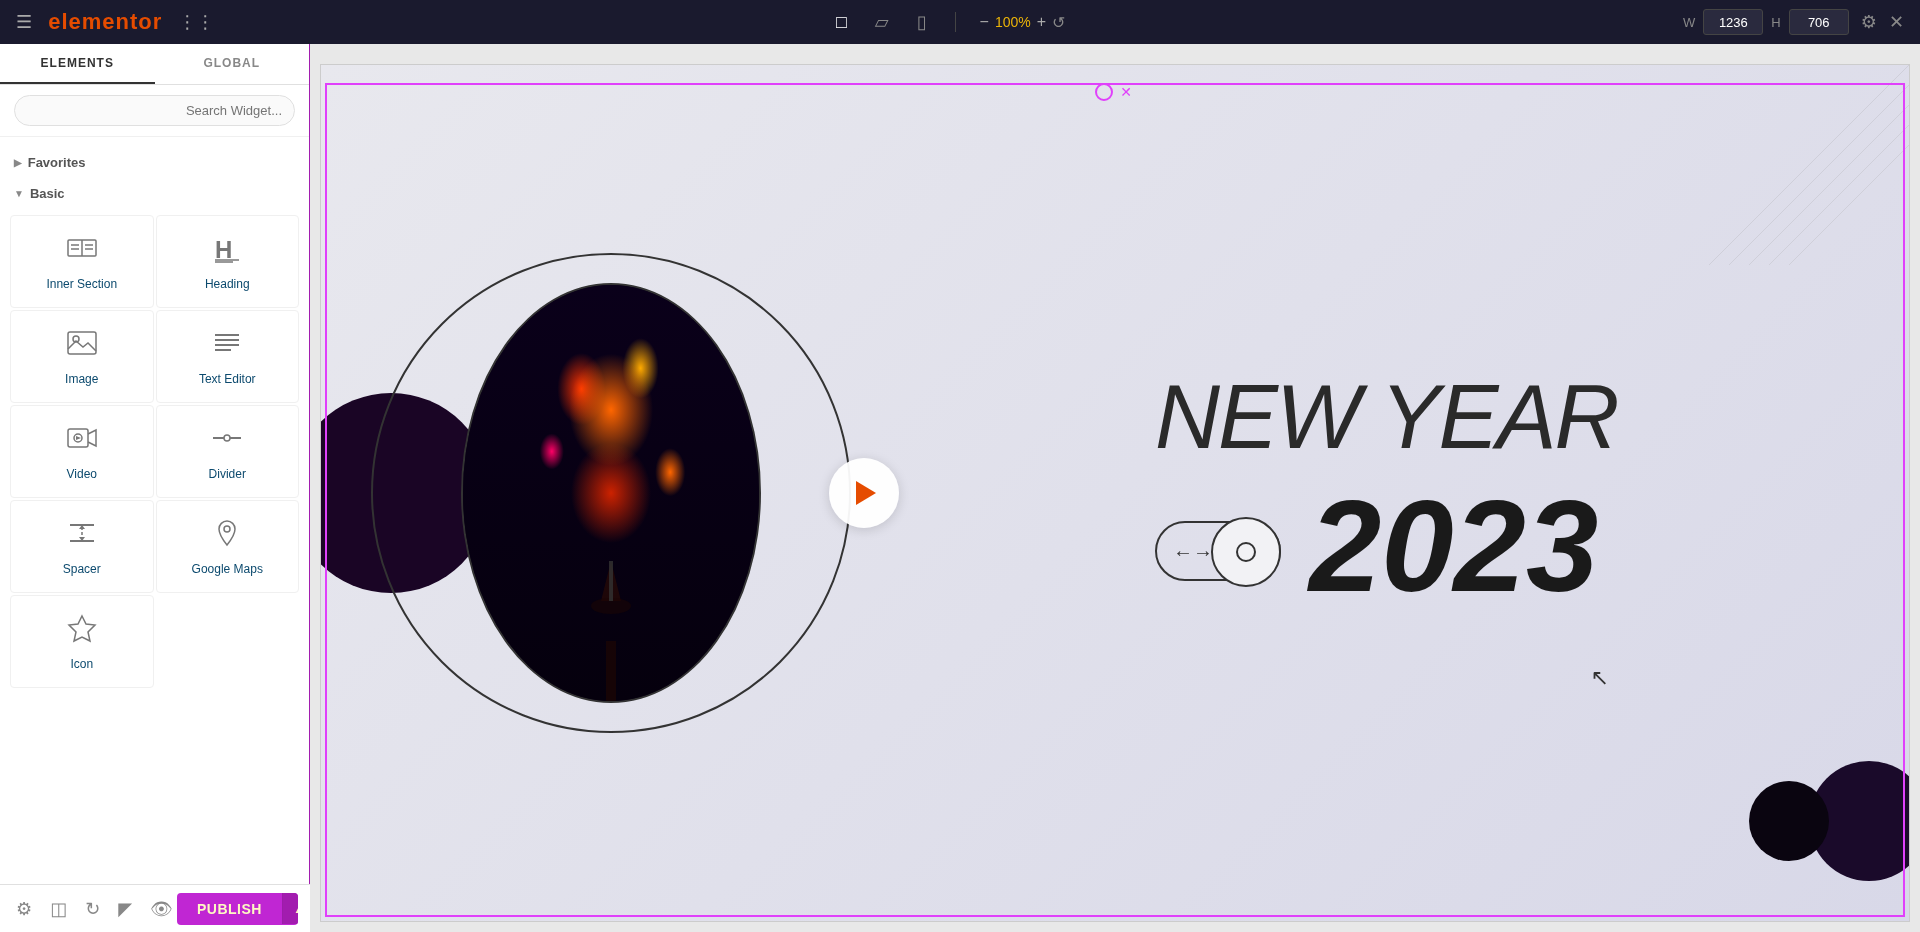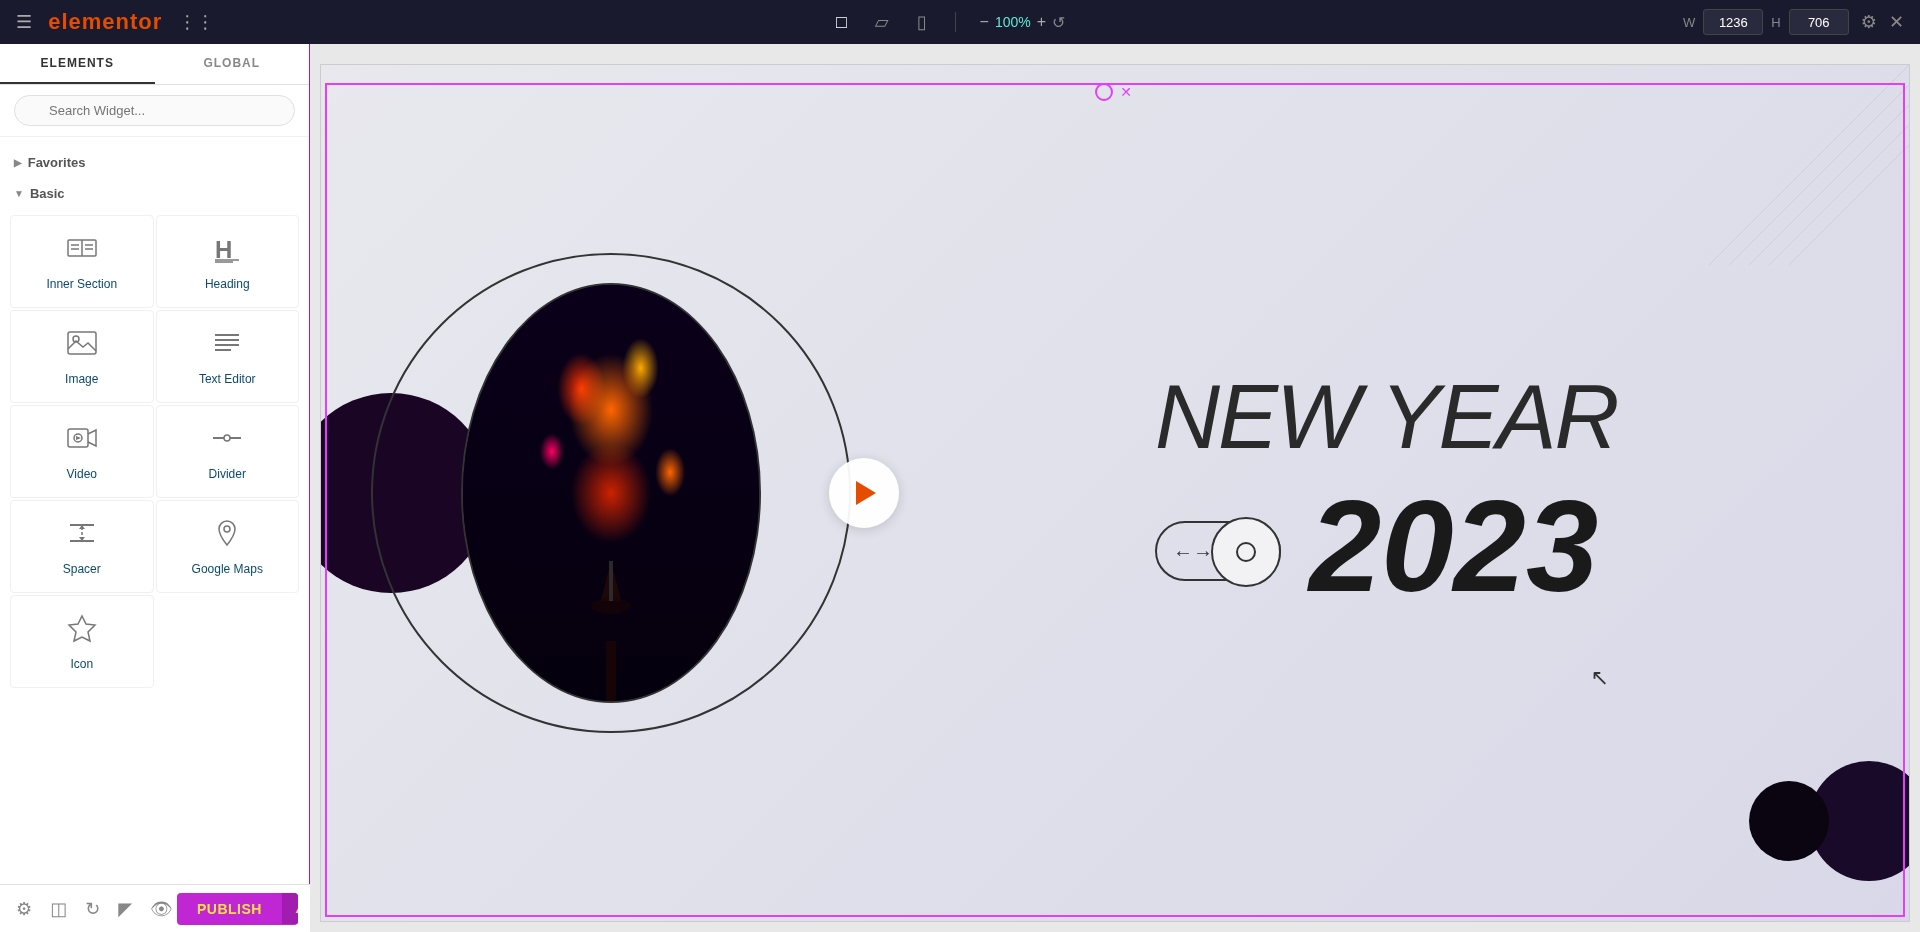--- a/index.html
+++ b/index.html
@@ -14,21 +14,21 @@
     .toolbar-left { display: flex; align-items: center; gap: 16px; }
     .toolbar-center { display: flex; align-items: center; gap: 20px; }
     .toolbar-right { display: flex; align-items: center; gap: 12px; }
     .hamburger-icon, .grid-icon { cursor: pointer; font-size: 18px; color: #aaa; }
     .elementor-logo { font-size: 22px; font-weight: bold; color: #e54c00; letter-spacing: 1px; }
     .device-icon { font-size: 18px; color: #888; cursor: pointer; padding: 4px; }
     .device-icon.active { color: #fff; }
     .toolbar-divider { width: 1px; height: 20px; background: #444; margin: 0 4px; }
     .zoom-control { display: flex; align-items: center; gap: 6px; color: #ccc; font-size: 14px; }
     .zoom-btn { background: none; border: none; color: #aaa; cursor: pointer; font-size: 16px; }
-    .zoom-value { color: #5eead4; font-size: 14px; }
+    .zoom-value { color: #eab308; font-size: 14px; }
     .wh-fields { display: flex; align-items: center; gap: 8px; color: #aaa; font-size: 13px; }
     .wh-label { color: #888; }
     .wh-input {
       background: #2a2a3e; border: 1px solid #444; color: #fff;
       width: 60px; height: 26px; text-align: center; font-size: 13px; border-radius: 3px;
     }
     .settings-icon, .close-icon { font-size: 18px; color: #888; cursor: pointer; }
 
     
     .main-layout { display: flex; position: fixed; top: 44px; left: 0; right: 0; bottom: 0; }
@@ -44,21 +44,21 @@
       color: #888; cursor: pointer; text-transform: uppercase; letter-spacing: 1px;
     }
     .sidebar-tab.active { color: #333; border-bottom: 2px solid #333; }
 
     .search-bar {
       padding: 10px 14px; border-bottom: 1px solid #f0f0f0;
     }
     .search-input {
       width: 100%; padding: 7px 12px 7px 34px; border: 1px solid #e0e0e0;
       border-radius: 20px; font-size: 13px; color: #888; background: #fafafa;
-      outline: none; position: relative;
+      outline: none; position: relative; text-align: right;
     }
     .search-wrapper { position: relative; }
     .search-icon-wrap { position: absolute; left: 10px; top: 50%; transform: translateY(-50%); color: #bbb; font-size: 14px; }
 
     .sidebar-content { overflow-y: auto; flex: 1; padding: 10px 0; }
 
     .category-header {
       display: flex; align-items: center; gap: 6px;
       padding: 8px 14px; font-size: 13px; font-weight: 600; color: #555; cursor: pointer;
     }
@@ -77,21 +77,21 @@
     
     .bottom-bar {
       position: fixed; bottom: 0; left: 0; width: 310px; height: 48px;
       background: #fff; border-top: 1px solid #e0e0e0;
       display: flex; align-items: center; justify-content: space-between;
       padding: 0 12px;
     }
     .bottom-icons { display: flex; gap: 10px; align-items: center; }
     .bottom-icon { font-size: 18px; color: #888; cursor: pointer; padding: 4px; }
     .publish-btn {
-      display: flex; align-items: center; background: #c026d3; color: #fde047;
+      display: flex; align-items: center; background: #c026d3; color: #fef9c3;
       border: none; border-radius: 4px; cursor: pointer; overflow: hidden;
     }
     .publish-label { padding: 8px 20px; font-size: 14px; font-weight: 600; letter-spacing: 0.5px; }
     .publish-arrow {
       background: #a21caf; padding: 8px 10px; display: flex; align-items: center;
       border-left: 1px solid #9b1da8;
     }
 
     
     .canvas-area {

